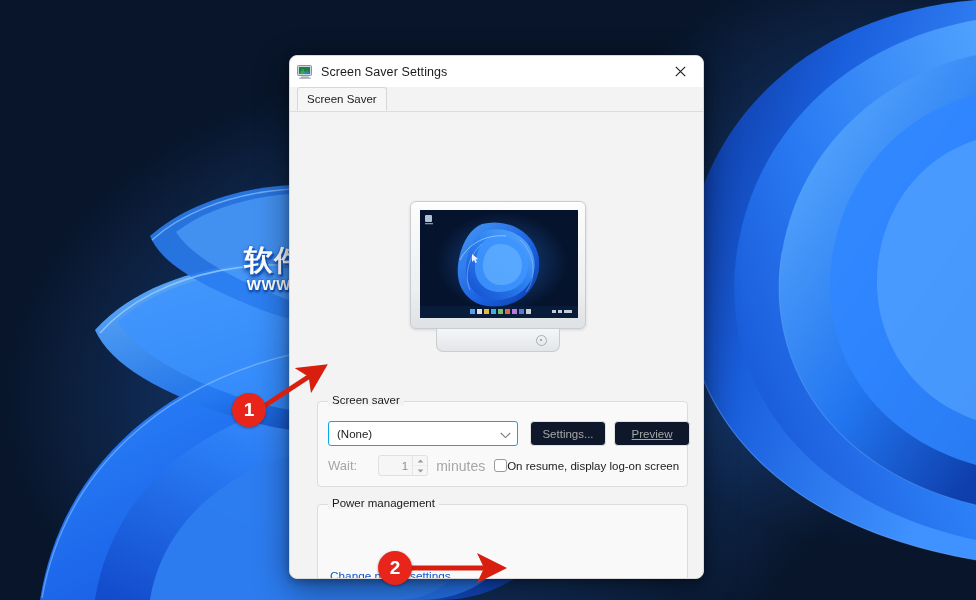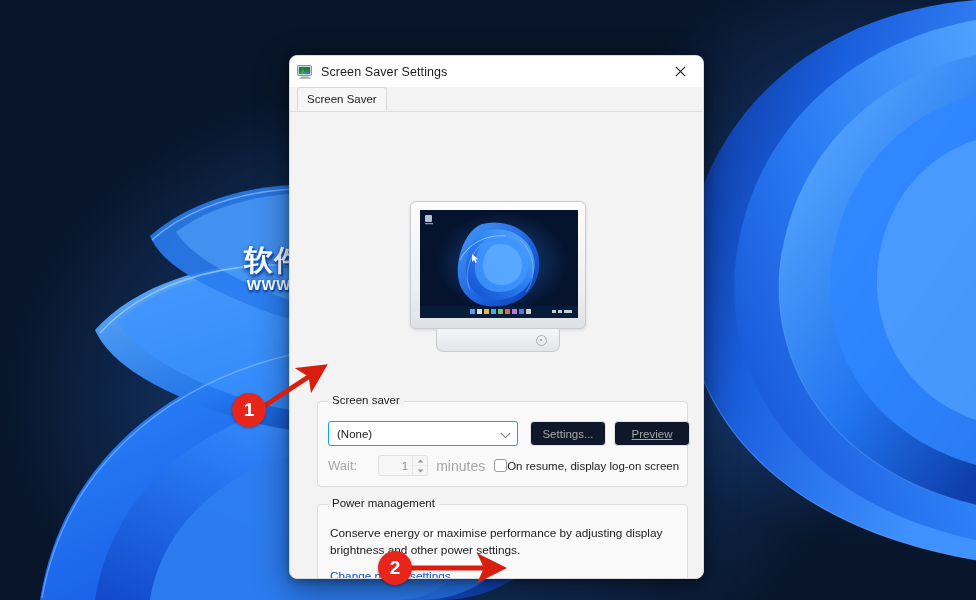--- a/index.html
+++ b/index.html
@@ -547,21 +547,20 @@
             </span>
           </div>
           <span id="minutes-label">minutes</span>
           <span id="resume-check"></span>
           <span id="resume-label">On resume, display log-on screen</span>
         </div>
       </div>
 
       <div class="group" id="grp-power">
         <div class="group-label">Power management</div>
-        <div id="pm-text">Conserve energy or maximise performance by adjusting display brightness and other power settings.</div>
         <a id="pm-link">Change power settings</a>
       </div>
 
     </div>
   </div>
 
   <svg class="anno-arrow" id="arrow-1" viewBox="0 0 80 60">
     <defs>
       <marker id="ah1" markerWidth="6" markerHeight="6" refX="4.6" refY="3" orient="auto">
         <path d="M0,0 L6,3 L0,6 L1.4,3 Z" fill="#d81f0f"></path>

